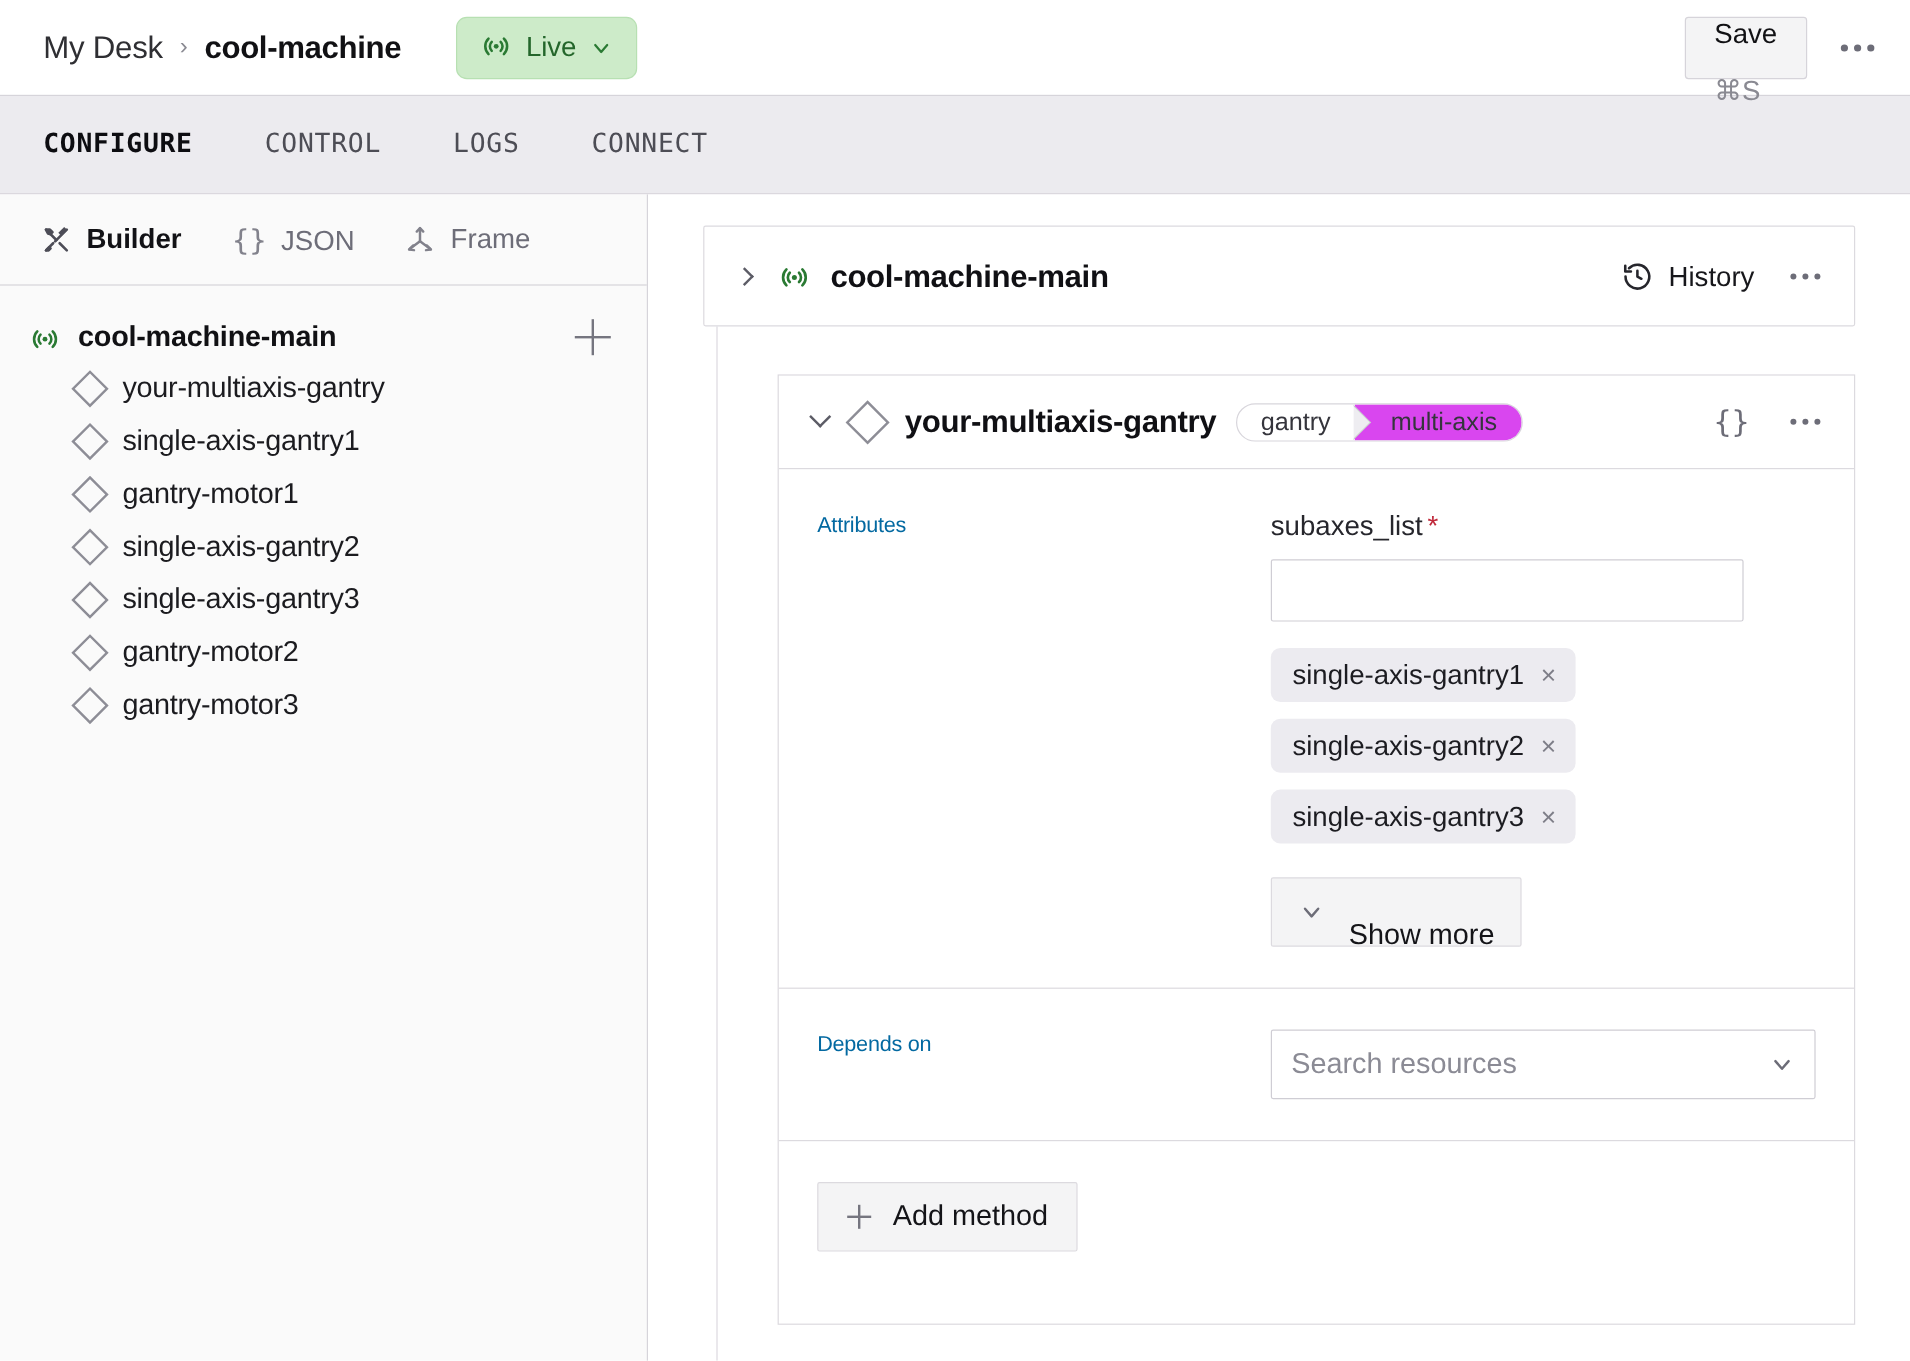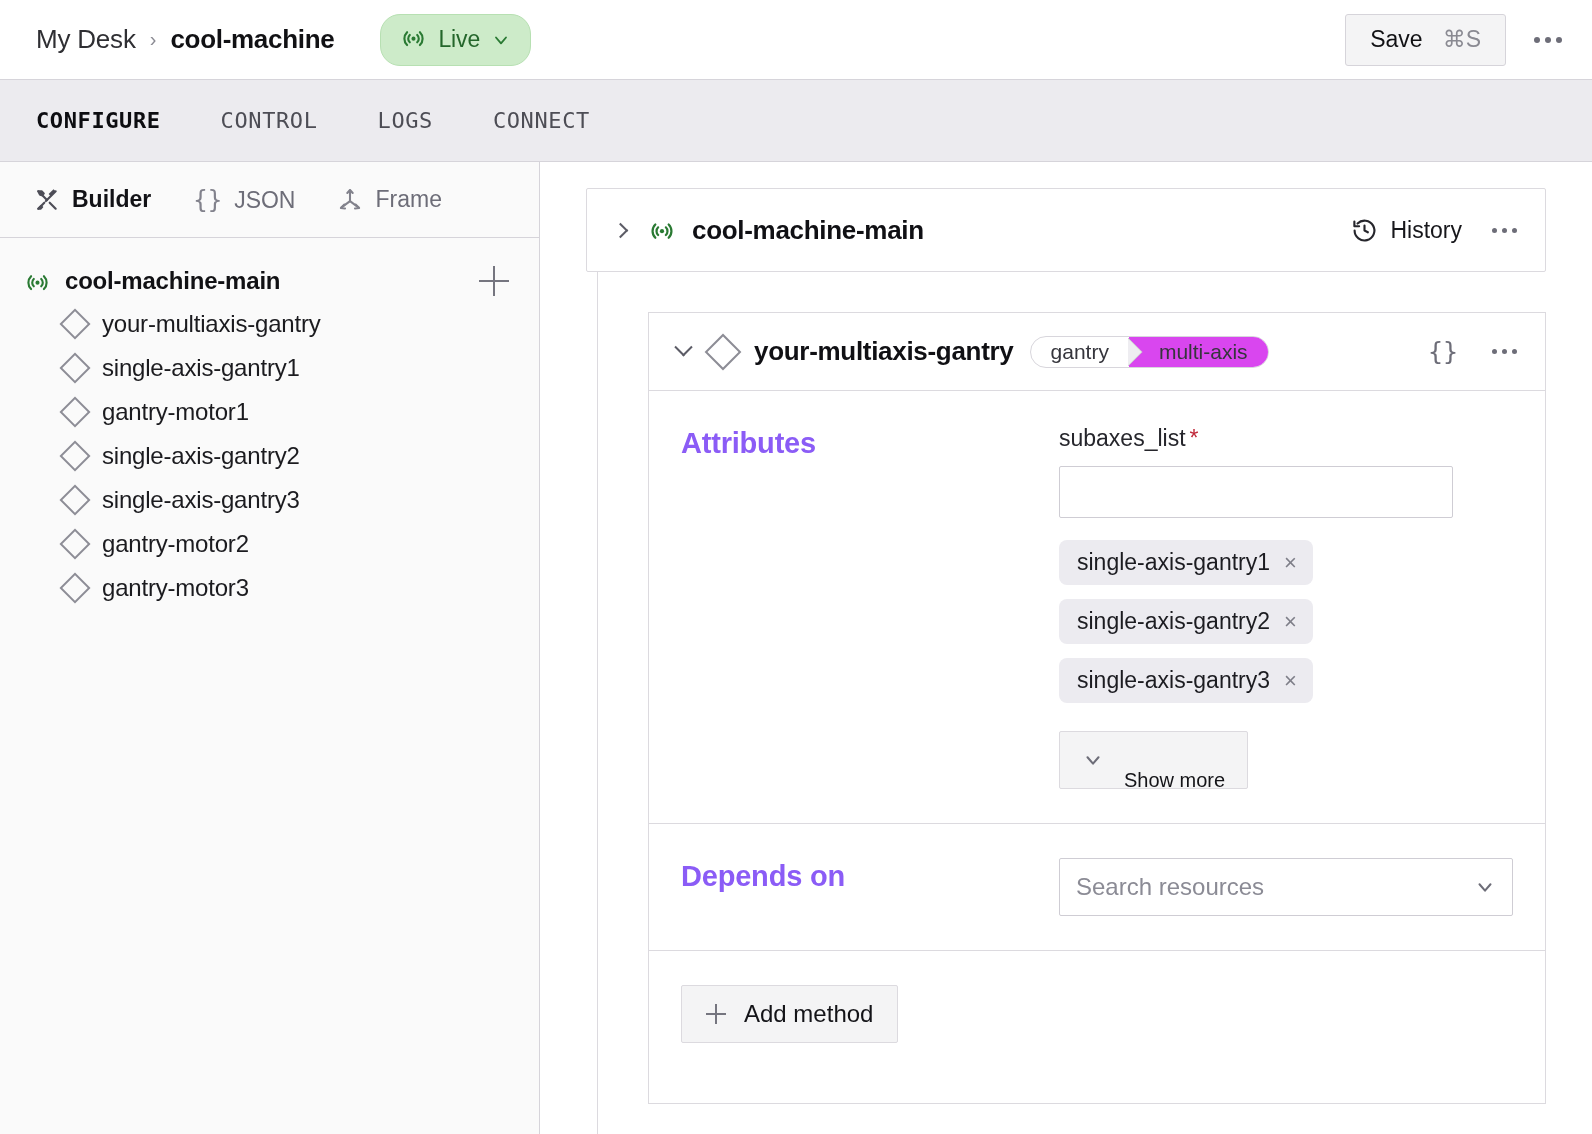--- a/index.html
+++ b/index.html
@@ -38,47 +38,47 @@
     letter-spacing: -0.3px;
   }
 
   .live-badge {
     margin-left: 46px;
     display: inline-flex;
     align-items: center;
     gap: 11px;
     background: #cdebc9;
     border: 1px solid #b7e0b2;
-    border-radius: 20px;
+    border-radius: 9px;
     height: 52px;
     padding: 0 19px;
     cursor: pointer;
   }
   .live-badge .live-text {
     font-size: 23px;
     color: #24662b;
     letter-spacing: -0.1px;
   }
 
   .topbar-right {
     margin-left: auto;
     display: flex;
     align-items: center;
     gap: 22px;
   }
   .save-btn {
     display: inline-flex;
-    align-items: center;
     gap: 20px;
     height: 52px;
     padding: 0 24px;
     background: #f4f4f5;
     border: 1px solid #d6d4da;
     border-radius: 3px;
     cursor: pointer;
+    flex-direction: column;
   }
   .save-btn .save-label { font-size: 23px; color: #111114; }
   .save-btn .save-shortcut { font-size: 23px; color: #8a8a92; }
 
   .kebab {
     display: inline-flex;
     align-items: center;
     gap: 5px;
     padding: 10px 6px;
     cursor: pointer;
@@ -328,23 +328,23 @@
 
   
   .res-row {
     display: flex;
     padding: 34px 28px 34px 32px;
     border-bottom: 1px solid #dcdadf;
   }
   .res-row:last-child { border-bottom: none; }
   .row-label {
     flex: 0 0 378px;
-    font-size: 29px;
-    font-weight: 700;
-    color: #8b5cf6;
+    font-size: 18px;
+    font-weight: 400;
+    color: #0369a1;
     padding-top: 2px;
     letter-spacing: -0.2px;
   }
   .row-content { flex: 1 1 auto; }
 
   .field-label {
     font-size: 23px;
     color: #26262c;
     margin-bottom: 14px;
   }
@@ -386,21 +386,21 @@
     display: inline-flex;
     align-items: center;
     gap: 20px;
     height: 58px;
     padding: 0 22px;
     background: #f4f4f5;
     border: 1px solid #dcdadf;
     border-radius: 2px;
     cursor: pointer;
   }
-  .show-more .sm-label { font-size: 20px; color: #141418; margin-top: 40px; }
+  .show-more .sm-label { font-size: 24px; color: #141418; margin-top: 40px; }
 
   .select-box {
     width: 454px;
     height: 58px;
     border: 1px solid #cfcdd4;
     background: #ffffff;
     border-radius: 2px;
     display: flex;
     align-items: center;
     padding: 0 16px;

